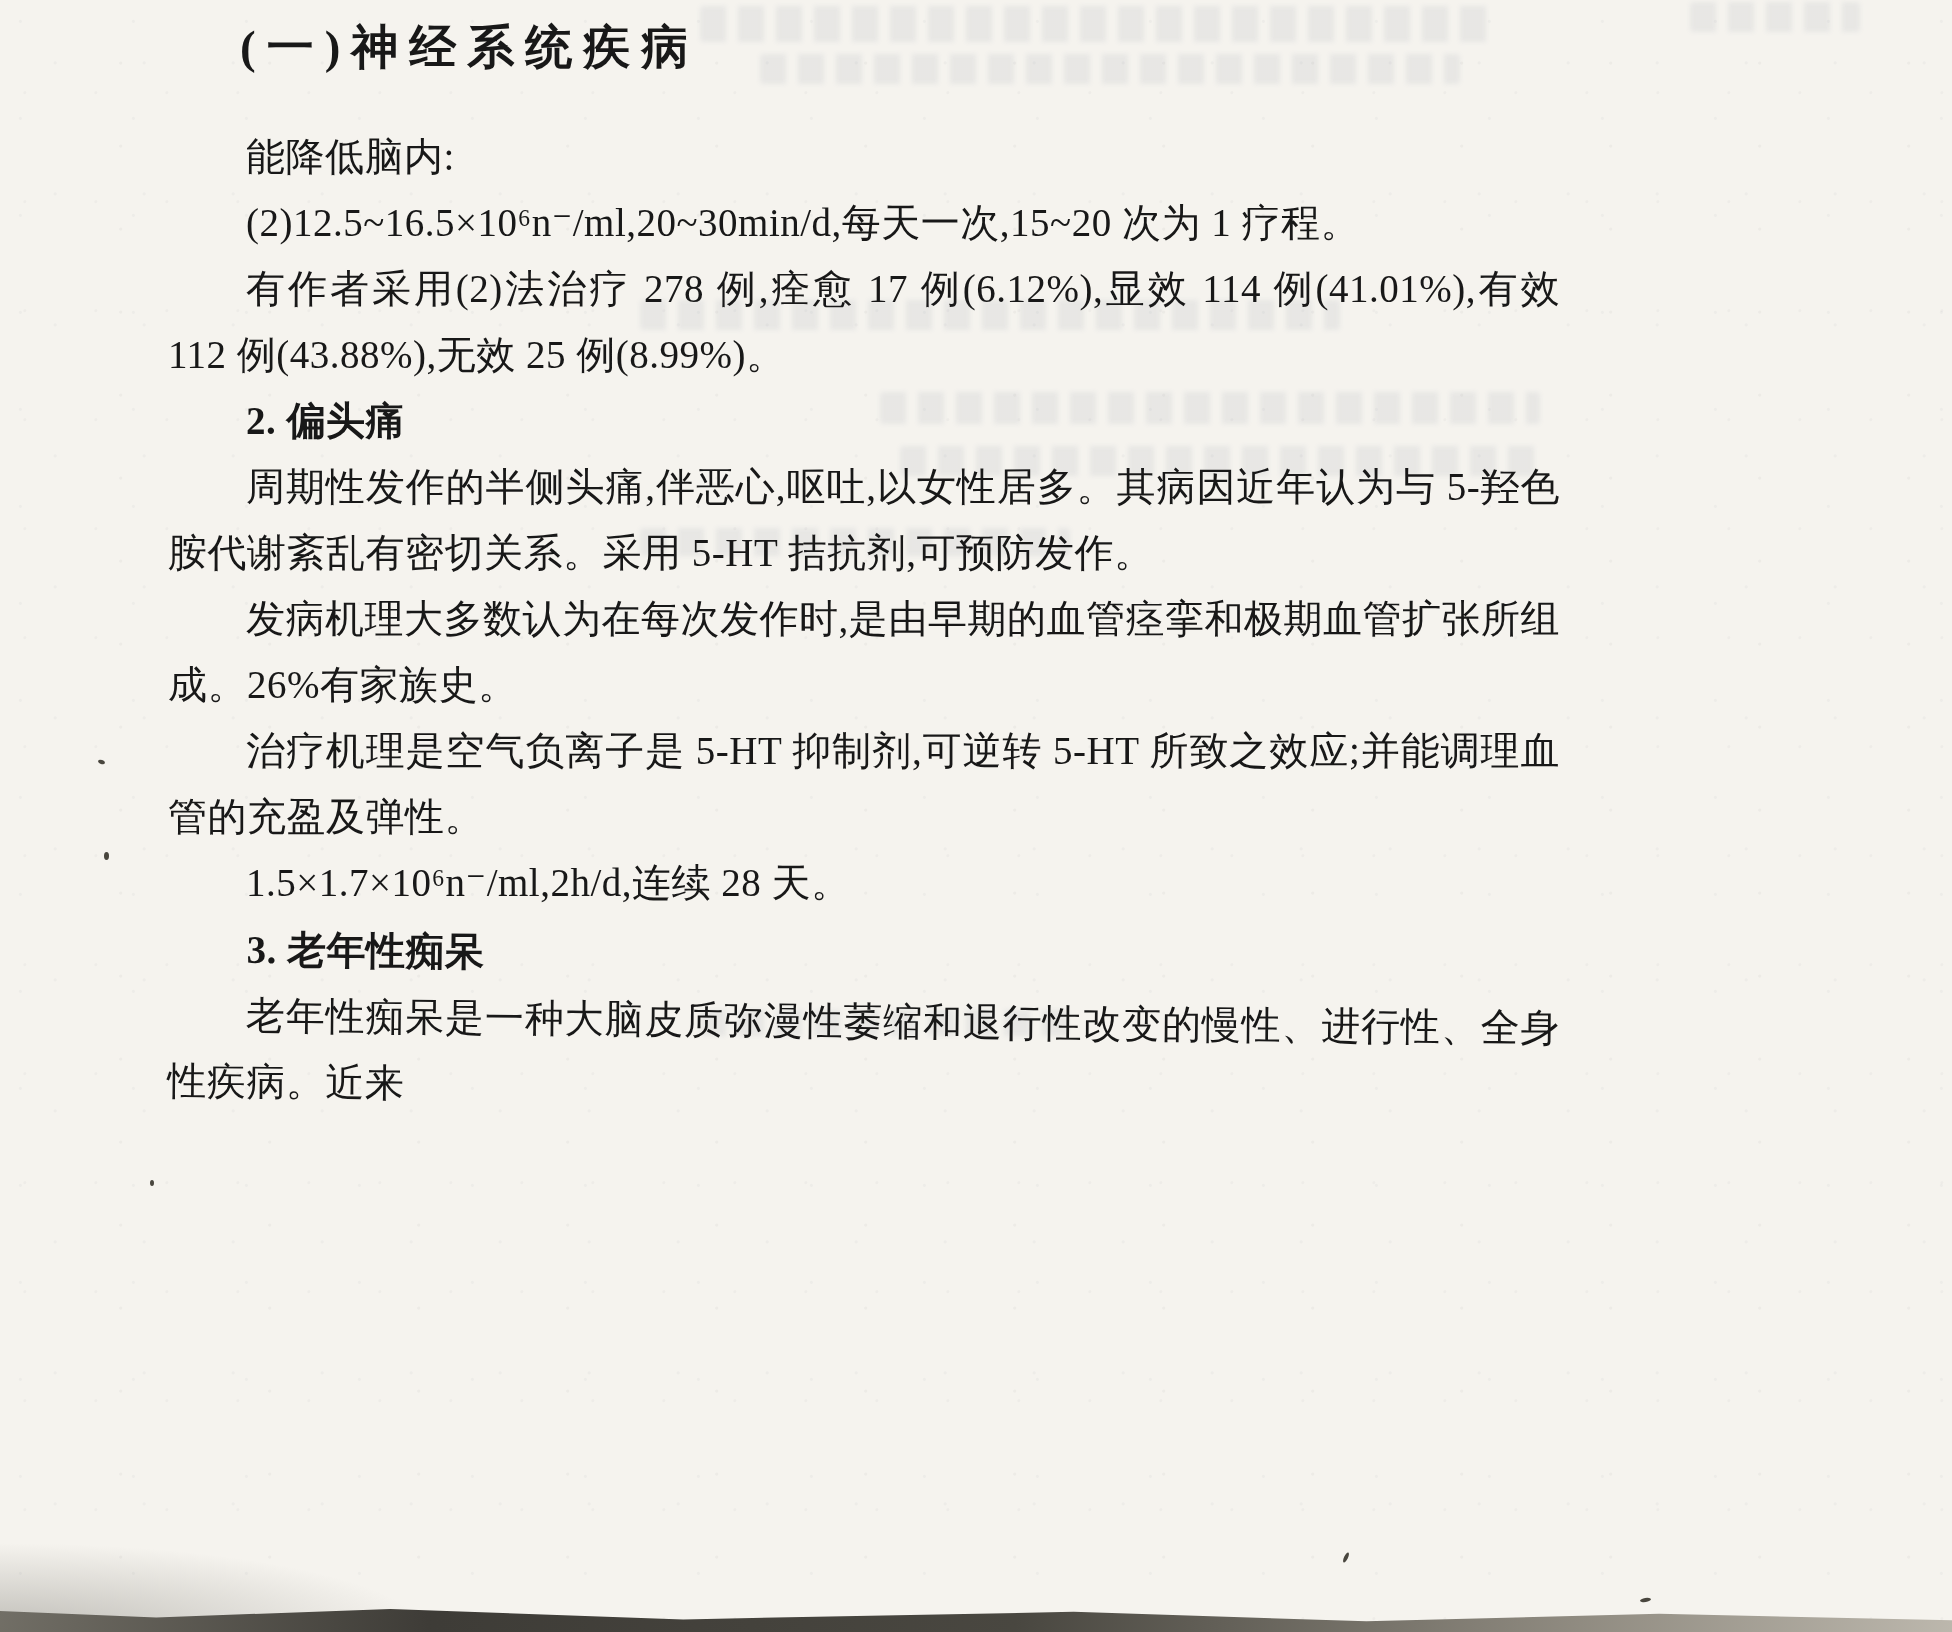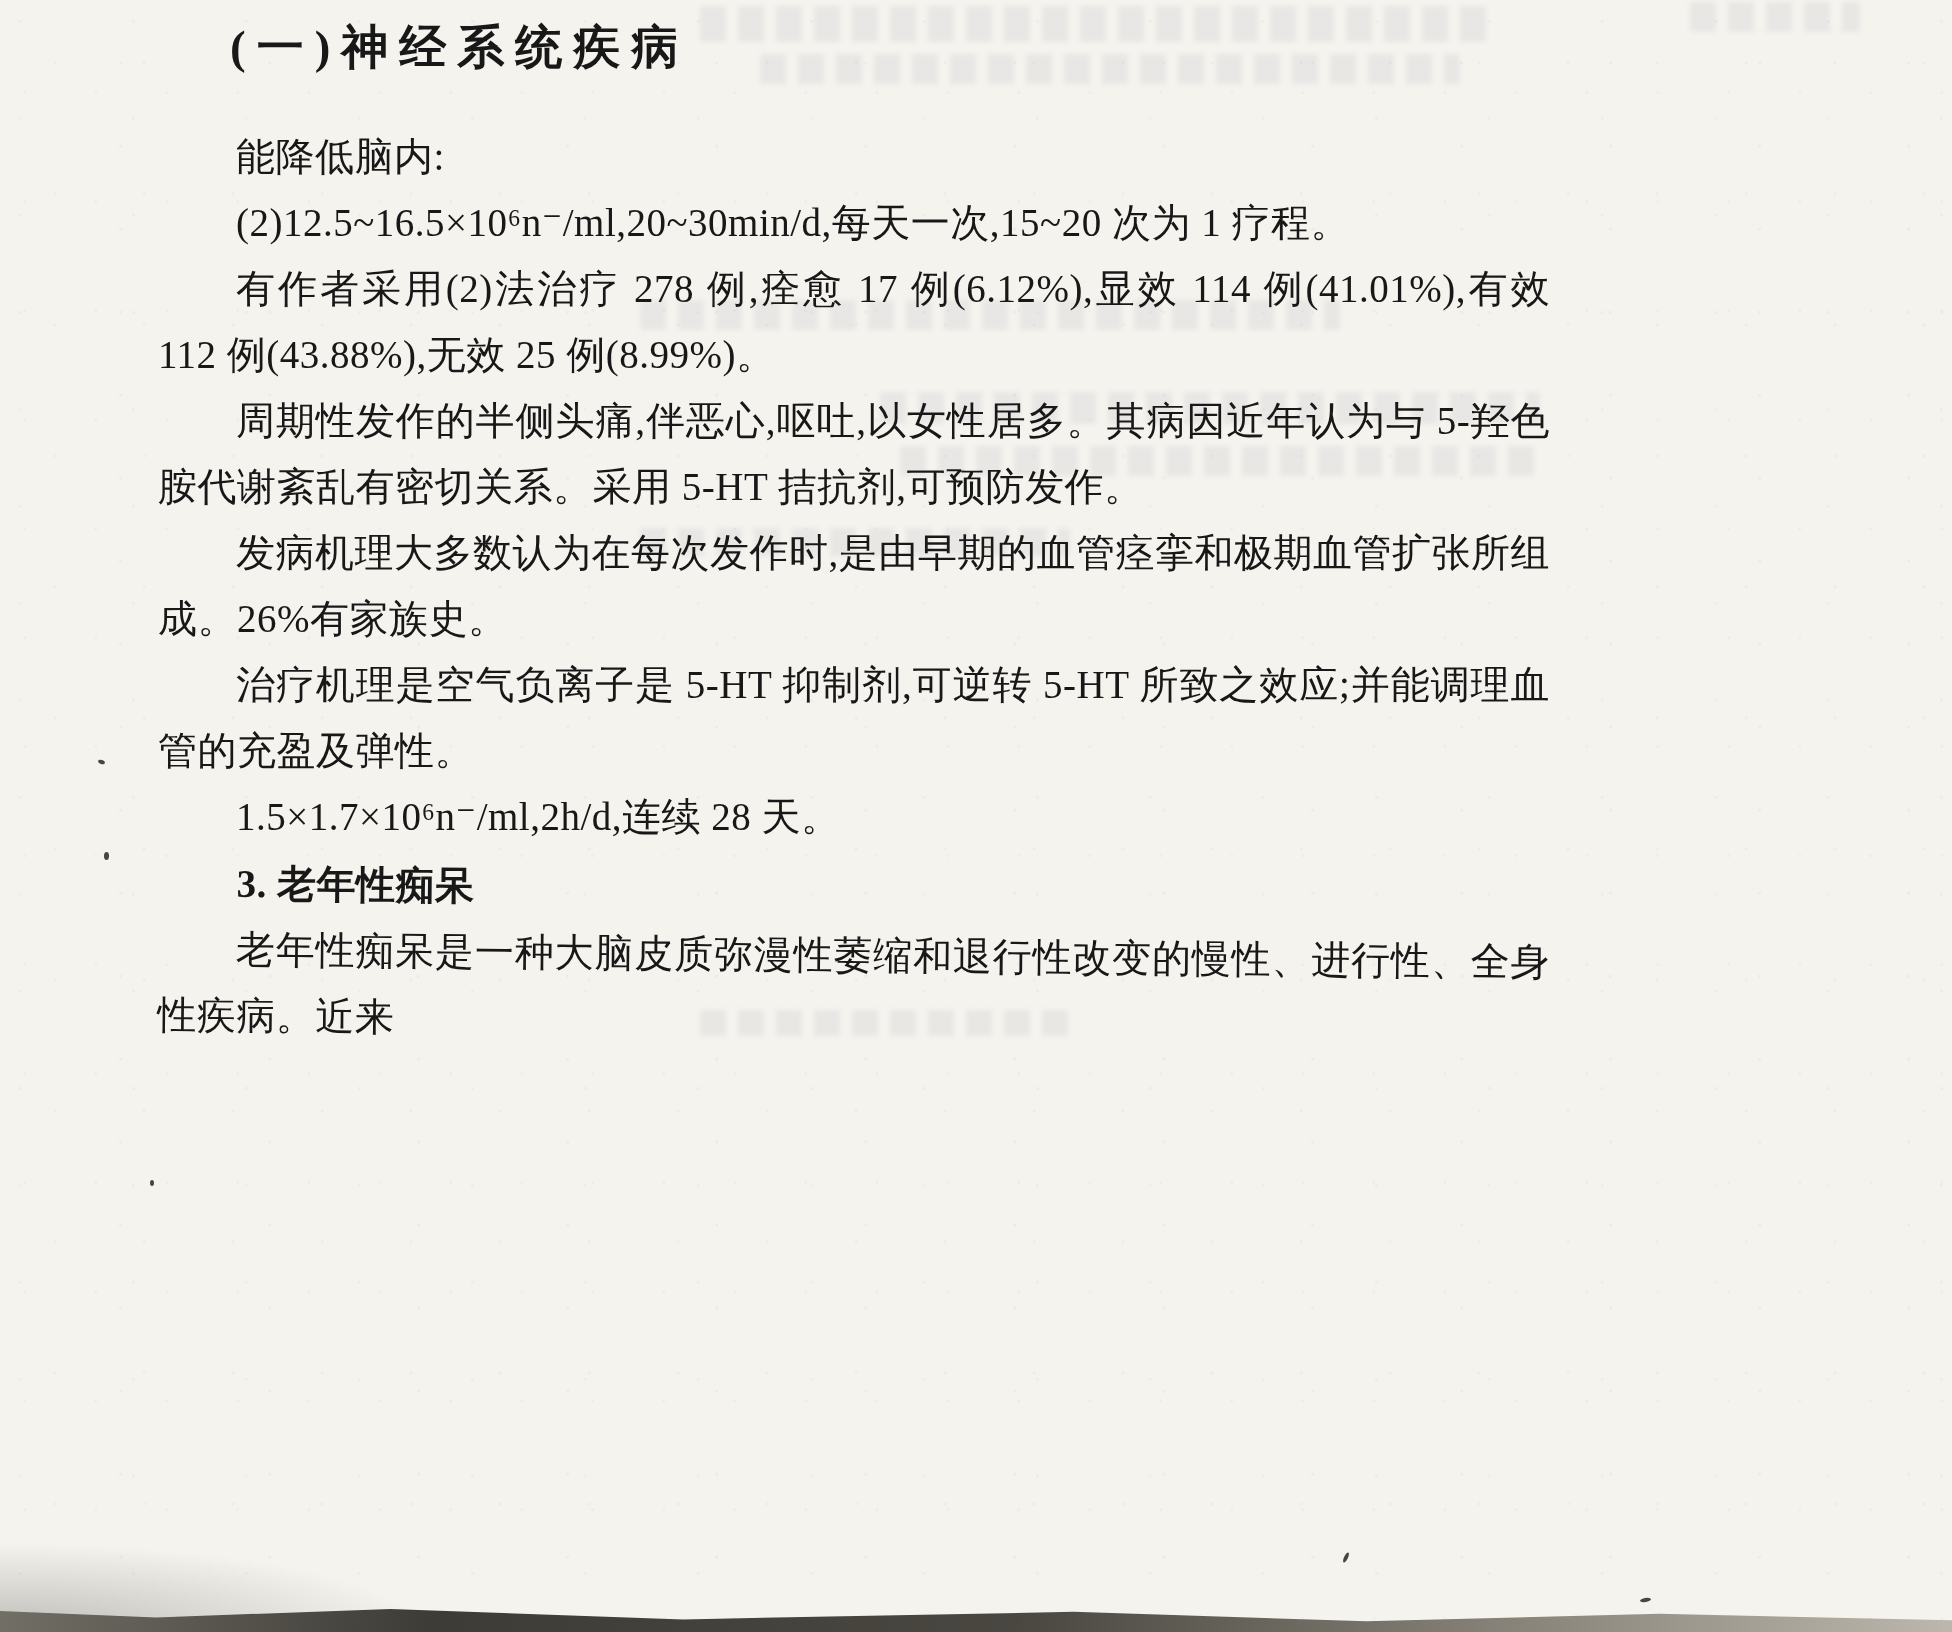--- a/index.html
+++ b/index.html
@@ -18,21 +18,21 @@
     position:absolute; inset:0;
     background-image:
       radial-gradient(circle at 18% 22%, rgba(90,100,120,0.05) 1px, transparent 2px),
       radial-gradient(circle at 62% 48%, rgba(90,100,120,0.05) 1px, transparent 2px),
       radial-gradient(circle at 81% 76%, rgba(80,80,80,0.05) 1px, transparent 2px),
       radial-gradient(circle at 35% 85%, rgba(80,80,80,0.04) 1px, transparent 2px);
     background-size: 113px 97px, 89px 131px, 149px 83px, 71px 109px;
     pointer-events:none;
   }
   .textblock {
-    position:absolute; left:158px; top:12px; width:1392px;
+    position:absolute; left:168px; top:12px; width:1392px;
     font-size:39px; line-height:66px; letter-spacing:0.5px;
   }
   .doc-heading {
     font-size:47px; font-weight:600; letter-spacing:11px;
     margin:0 0 42px 72px; line-height:70px;
   }
   .sub {
     font-size:39px; font-weight:bold; margin:0;
     text-indent:78px; line-height:66px;
   }
@@ -100,20 +100,21 @@
   <div class="speck sp5"></div>
 
   <div class="textblock">
 
     <h1 class="doc-heading">(一)神经系统疾病</h1>
 
     <p class="para">能降低脑内:</p>
     <p class="para">(2)12.5~16.5×10⁶n⁻/ml,20~30min/d,每天一次,15~20 次为 1 疗程。</p>
     <p class="para">有作者采用(2)法治疗 278 例,痊愈 17 例(6.12%),显效 114 例(41.01%),有效 112 例(43.88%),无效 25 例(8.99%)。</p>
 
+    <h2 class="sub">2. 偏头痛</h2>
     <p class="para">周期性发作的半侧头痛,伴恶心,呕吐,以女性居多。其病因近年认为与 5-羟色胺代谢紊乱有密切关系。采用 5-HT 拮抗剂,可预防发作。</p>
     <p class="para">发病机理大多数认为在每次发作时,是由早期的血管痉挛和极期血管扩张所组成。26%有家族史。</p>
     <p class="para">治疗机理是空气负离子是 5-HT 抑制剂,可逆转 5-HT 所致之效应;并能调理血管的充盈及弹性。</p>
     <p class="para">1.5×1.7×10⁶n⁻/ml,2h/d,连续 28 天。</p>
 
     <div class="tilt-last">
       <h2 class="sub">3. 老年性痴呆</h2>
       <p class="para">老年性痴呆是一种大脑皮质弥漫性萎缩和退行性改变的慢性、进行性、全身性疾病。近来</p>
     </div>
 

